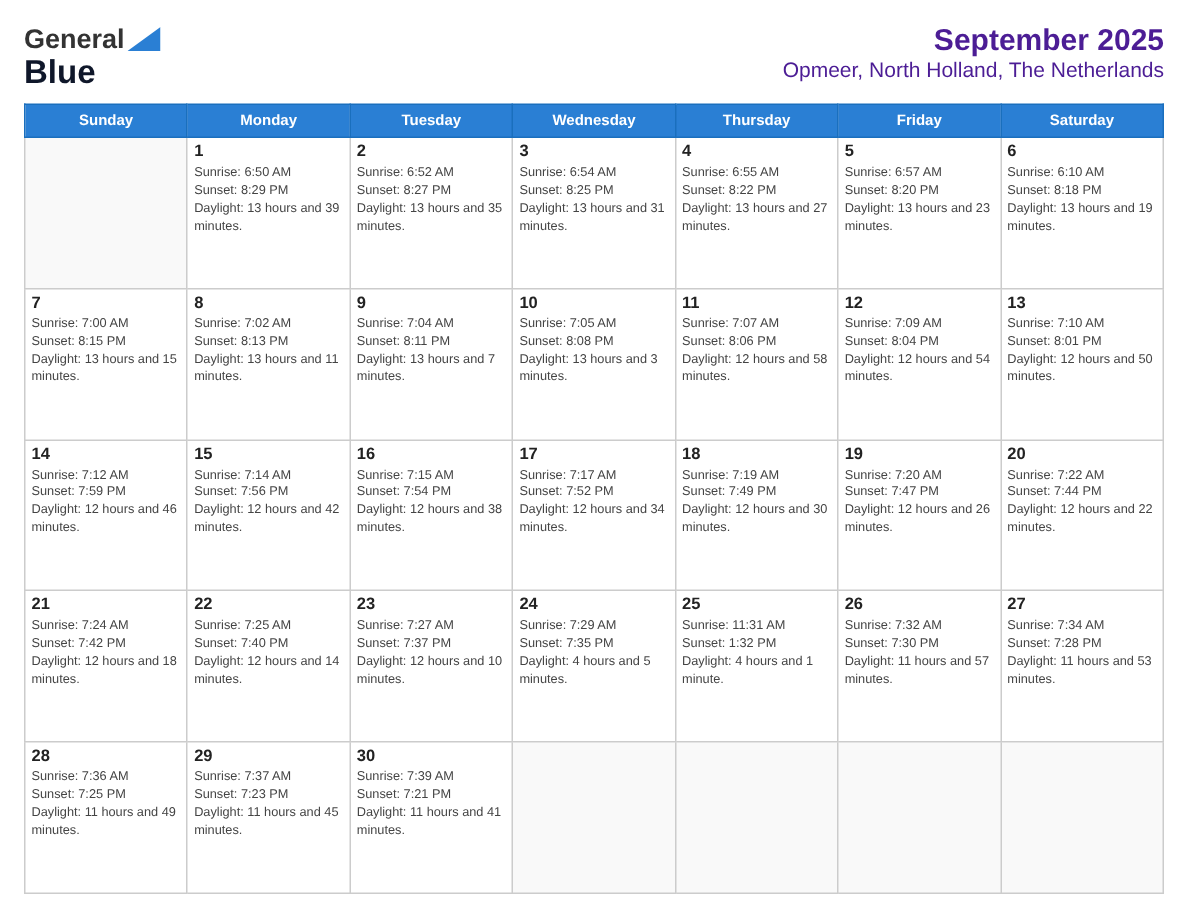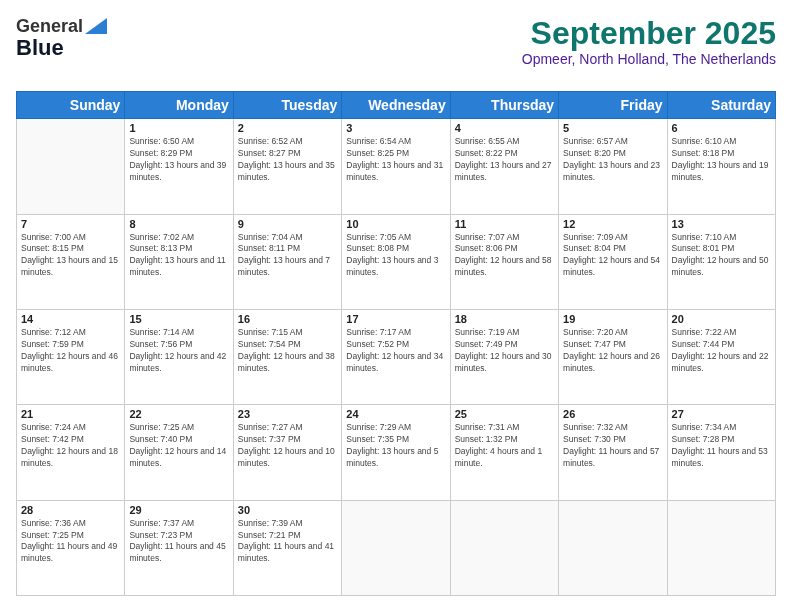--- a/index.html
+++ b/index.html
@@ -14,49 +14,49 @@
       width: 792px;
       height: 612px;
       padding: 16px;
       display: flex;
       flex-direction: column;
     }
     .header {
       display: flex;
       align-items: flex-start;
       justify-content: space-between;
-      margin-bottom: 24px;
+      margin-bottom: 8px;
     }
     .title-block {
       text-align: right;
     }
     .month-title {
-      font-size: 32px;
+      font-size: 20px;
       font-weight: bold;
-      color: #0f766e;
+      color: #4c1d95;
       line-height: 1.1;
     }
     .location {
       font-size: 14px;
       color: #4c1d95;
     }
     .calendar {
       flex: 1;
       border: 1px solid #ccc;
       border-collapse: collapse;
       width: 100%;
       table-layout: fixed;
     }
     .calendar th {
       background: #2a7fd4;
       color: #fff;
-      font-size: 14px;
+      font-size: 10px;
       font-weight: bold;
       padding: 5px 4px;
-      text-align: right;
+      text-align: center;
       border: 1px solid #1a6fbd;
     }
     .calendar td {
       vertical-align: top;
       border: 1px solid #ccc;
       padding: 3px 4px;
       font-size: 9px;
       color: #333;
       height: 88px;
     }
@@ -313,27 +313,27 @@
               <div>Sunrise: 7:27 AM</div>
               <div>Sunset: 7:37 PM</div>
               <div>Daylight: 12 hours and 10 minutes.</div>
             </div>
           </td>
           <td>
             <span class="day-number">24</span>
             <div class="day-info">
               <div>Sunrise: 7:29 AM</div>
               <div>Sunset: 7:35 PM</div>
-              <div>Daylight: 13 hours and 5 minutes.</div>
+              <div>Daylight: 4 hours and 5 minutes.</div>
             </div>
           </td>
           <td>
             <span class="day-number">25</span>
             <div class="day-info">
-              <div>Sunrise: 7:31 AM</div>
+              <div>Sunrise: 11:31 AM</div>
               <div>Sunset: 1:32 PM</div>
               <div>Daylight: 4 hours and 1 minute.</div>
             </div>
           </td>
           <td>
             <span class="day-number">26</span>
             <div class="day-info">
               <div>Sunrise: 7:32 AM</div>
               <div>Sunset: 7:30 PM</div>
               <div>Daylight: 11 hours and 57 minutes.</div>

